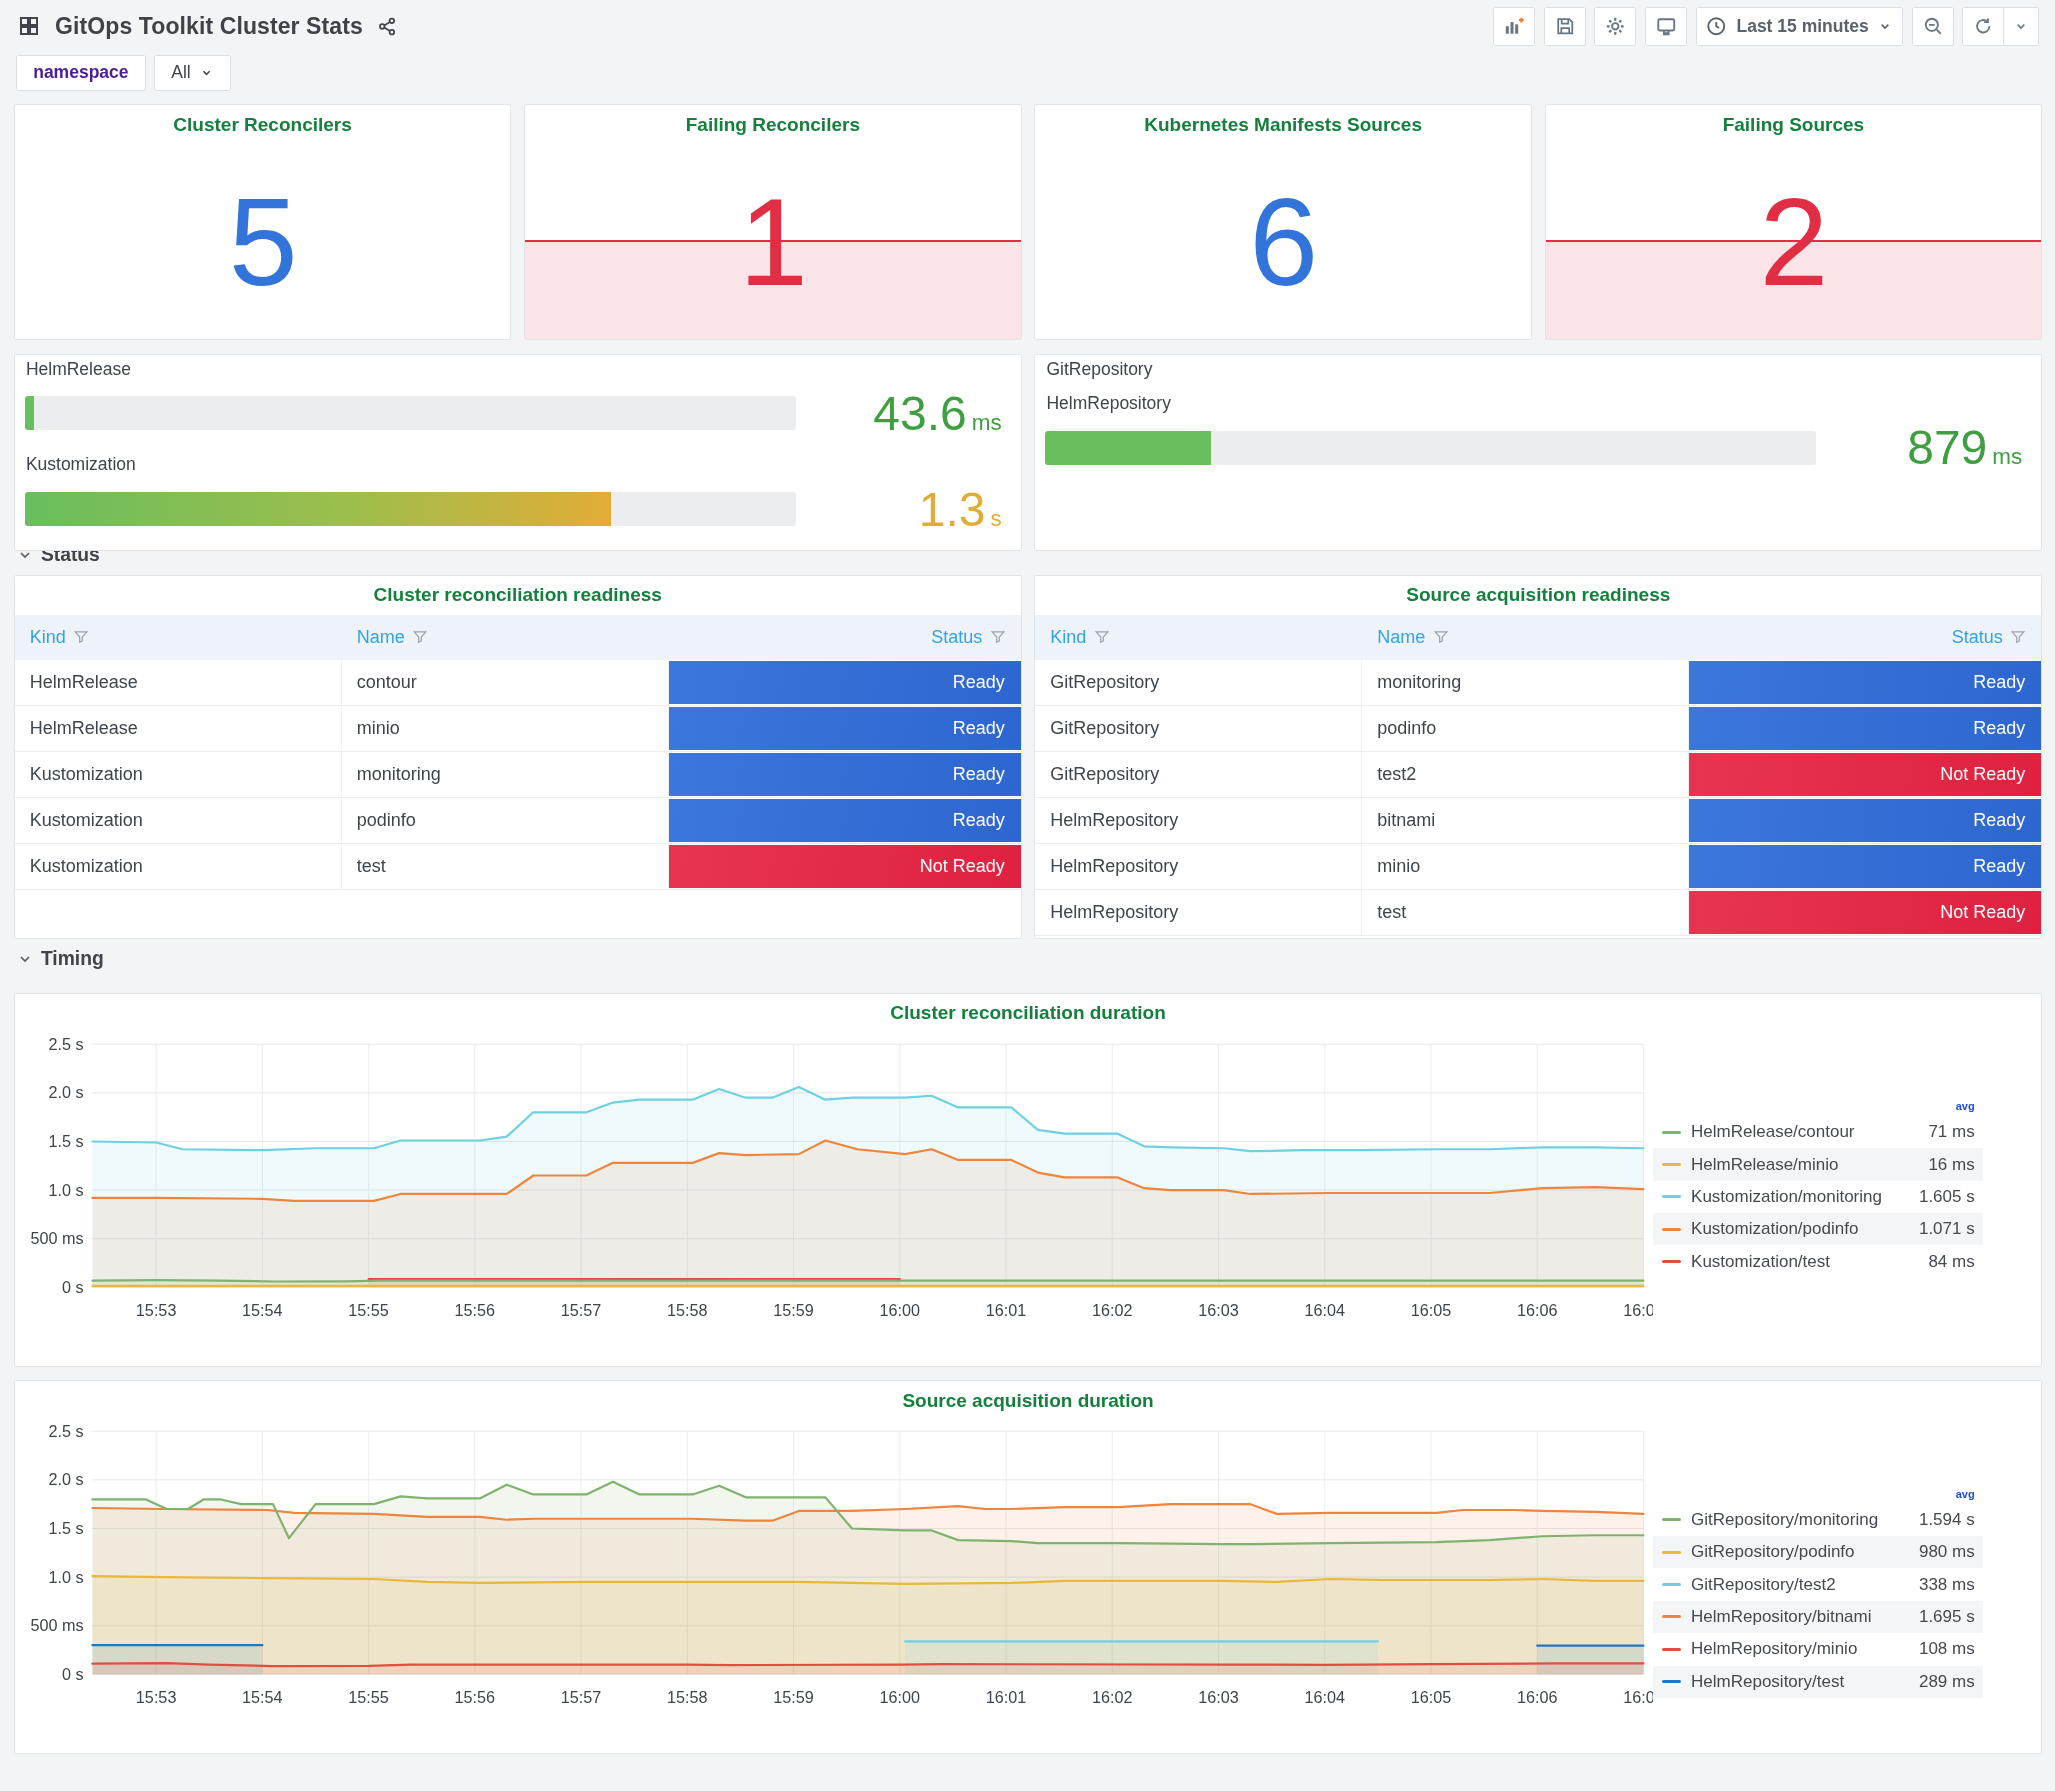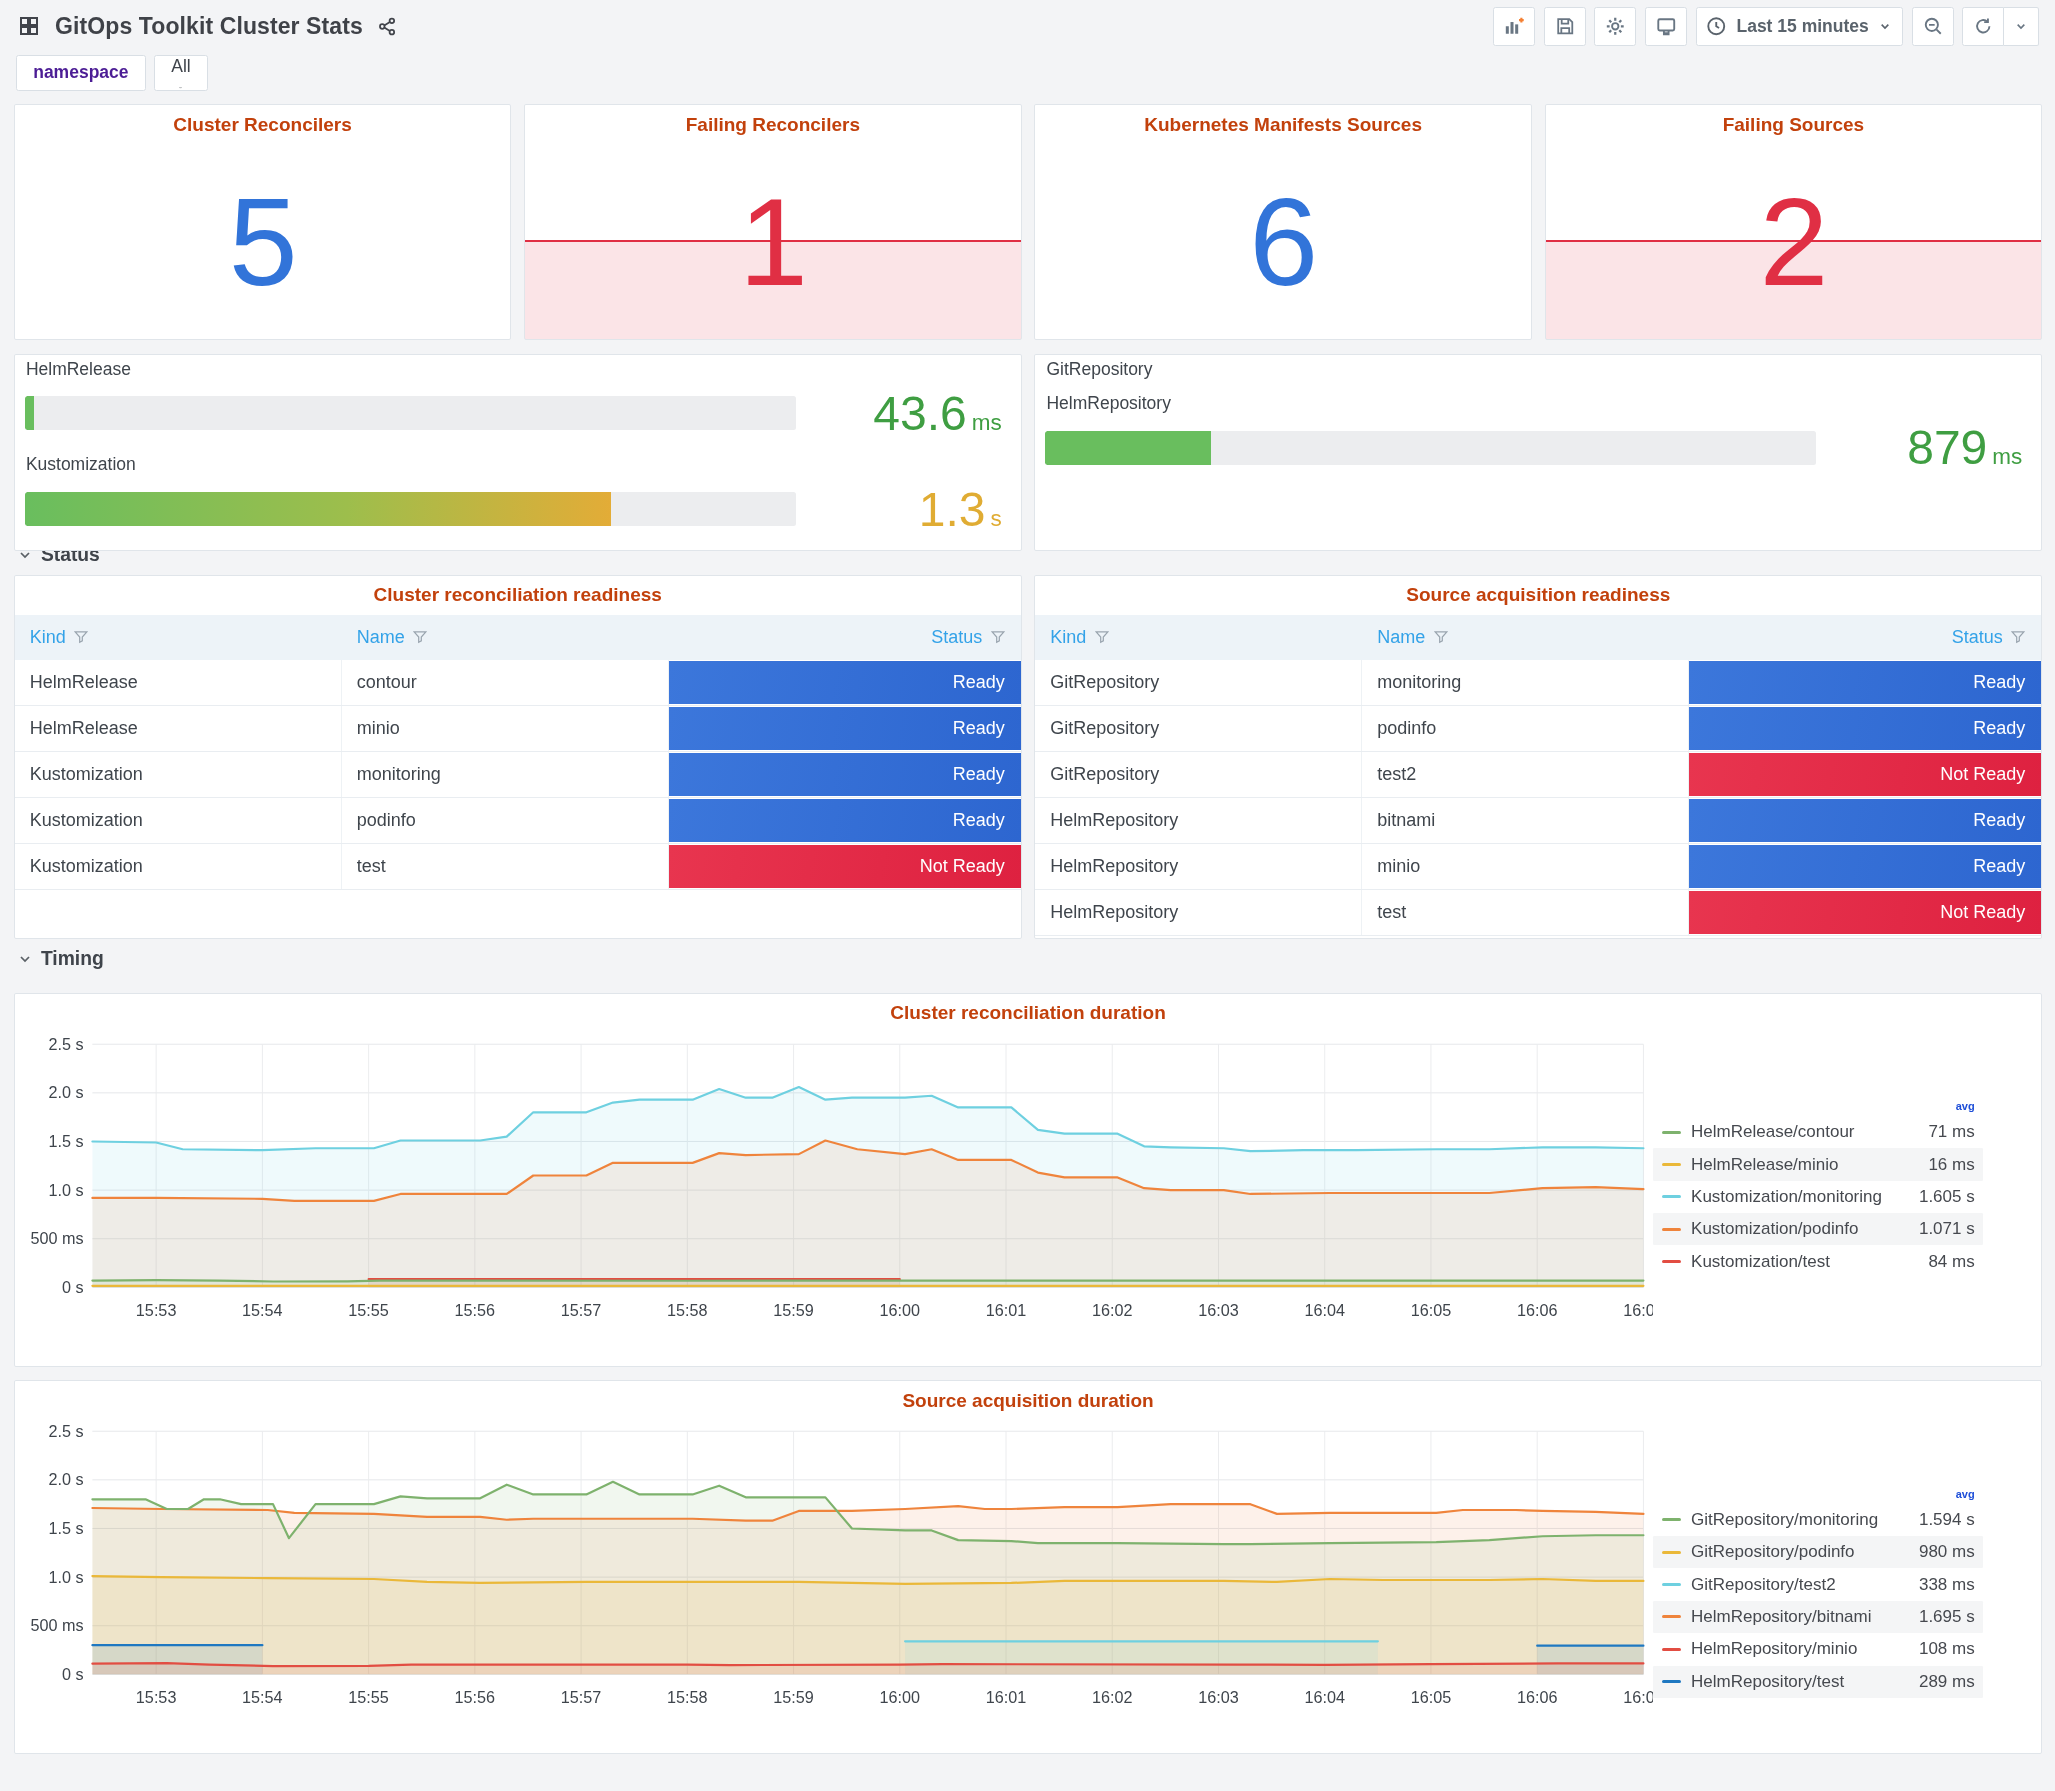--- a/index.html
+++ b/index.html
@@ -19,27 +19,27 @@
   .tb-group { display:flex; }
   .tb-group .tb-btn:first-child { border-radius:2.5px 0 0 2.5px; }
   .tb-group .tb-btn:last-child { border-radius:0 2.5px 2.5px 0; border-left:none; min-width:32px; }
   .timepicker { gap:8.7px; font-size:17.5px; font-weight:600; color:#5A636C; }
   .timepicker svg.caret { width:16px; height:16px; }
 
   
   .filters { height:41px; display:flex; align-items:center; gap:8.7px; padding:0 2.5px; margin-bottom:11.2px; }
   .chip { height:36px; background:#FFF; border:0.6px solid #D9DFE5; border-radius:2.5px; display:flex; align-items:center; padding:0 16px; font-size:17.5px; }
   .chip-label { color:#4c1d95; font-weight:700; }
-  .chip-value { color:#3F444B; gap:8px;flex-direction:column; }
+  .chip-value { color:#3F444B; gap:8px; }
   .chip-value svg { width:15px; height:15px; color:#3F444B; }
 
   
   .panel { background:#FFF; border:0.6px solid #E0E5EA; border-radius:1.9px; position:relative; }
   .panel-title { height:39px; display:flex; align-items:center; justify-content:center;
-                 font-size:19px; font-weight:600; color:#c2410c; cursor:pointer; }
+                 font-size:19px; font-weight:600; color:#15803d; cursor:pointer; }
 
   
   .stats-row { display:grid; grid-template-columns:repeat(4,1fr); gap:12.5px; height:236px; }
   .stat-panel { overflow:hidden; }
   .stat-value-wrap { position:absolute; left:0; right:0; top:39px; bottom:0; display:flex; align-items:center; justify-content:center; z-index:2; }
   .stat-value { font-size:124px; font-weight:500; letter-spacing:-1.2px; }
   .stat-line { position:absolute; left:0; right:0; top:58%; height:2.5px; margin-top:-1.2px; background:#E02F44; z-index:1; }
   .stat-fill { position:absolute; left:0; right:0; top:58%; bottom:0; background:rgba(224,47,68,.13); z-index:0; }
 
   

